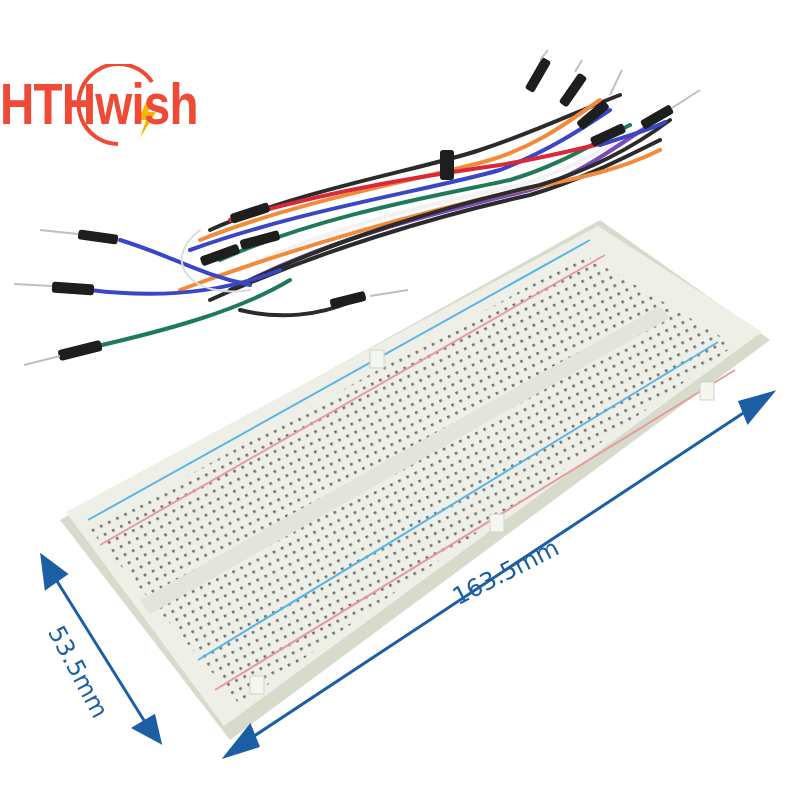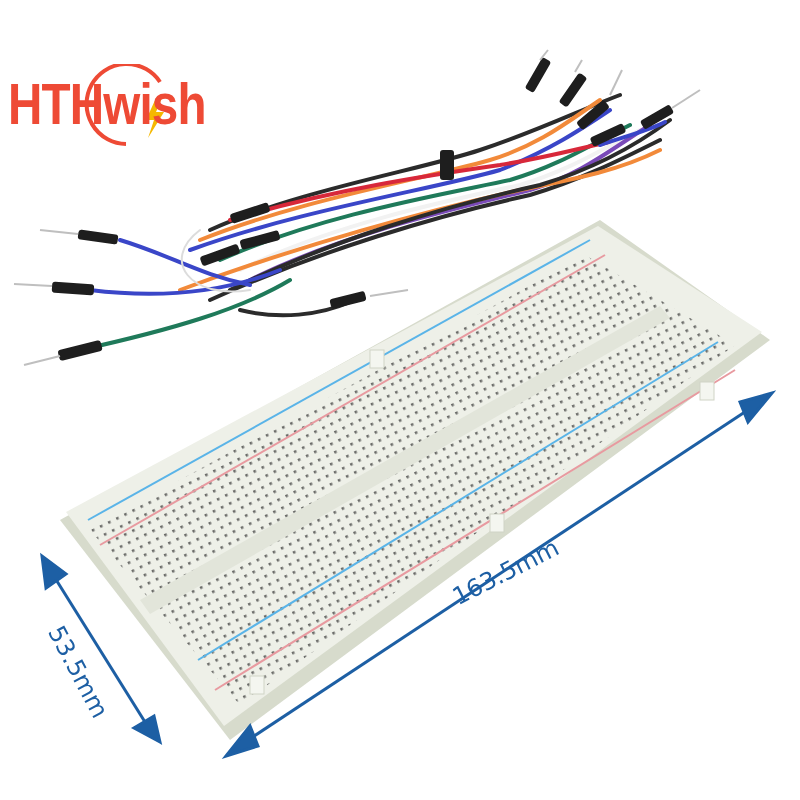--- a/index.html
+++ b/index.html
@@ -1,18 +1,18 @@
 <!DOCTYPE html>
 <html><head>
 <meta charset="utf-8">
 <style>
   html, body { margin:0; padding:0; background:#ffffff; }
   body { width:800px; height:800px; position:relative; overflow:hidden;
          font-family:"Liberation Sans", sans-serif; }
-  .logo { position:absolute; left:8px; top:64px; width:216px; height:90px; }
+  .logo { position:absolute; left:0; top:64px; width:216px; height:90px; }
   .logo-text { position:absolute; left:0; top:6px; font-family:"Liberation Sans", sans-serif;
                font-weight:bold; font-size:58px; letter-spacing:-1px; transform:scaleX(0.82);
                transform-origin:left top; color:#ee4a35; }
   .layer { position:absolute; left:0; top:0; width:800px; height:800px; }
   .dim-label { position:absolute; color:#1d5fa4; font-size:24px; font-family:"DejaVu Sans", sans-serif; white-space:nowrap; }
   .dim-length { left:448px; top:586px; transform:rotate(-27deg); transform-origin:left top; }
   .dim-width { left:28px; top:658px; transform:rotate(62deg); transform-origin:center; }
 </style>
 </head>
 <body>

